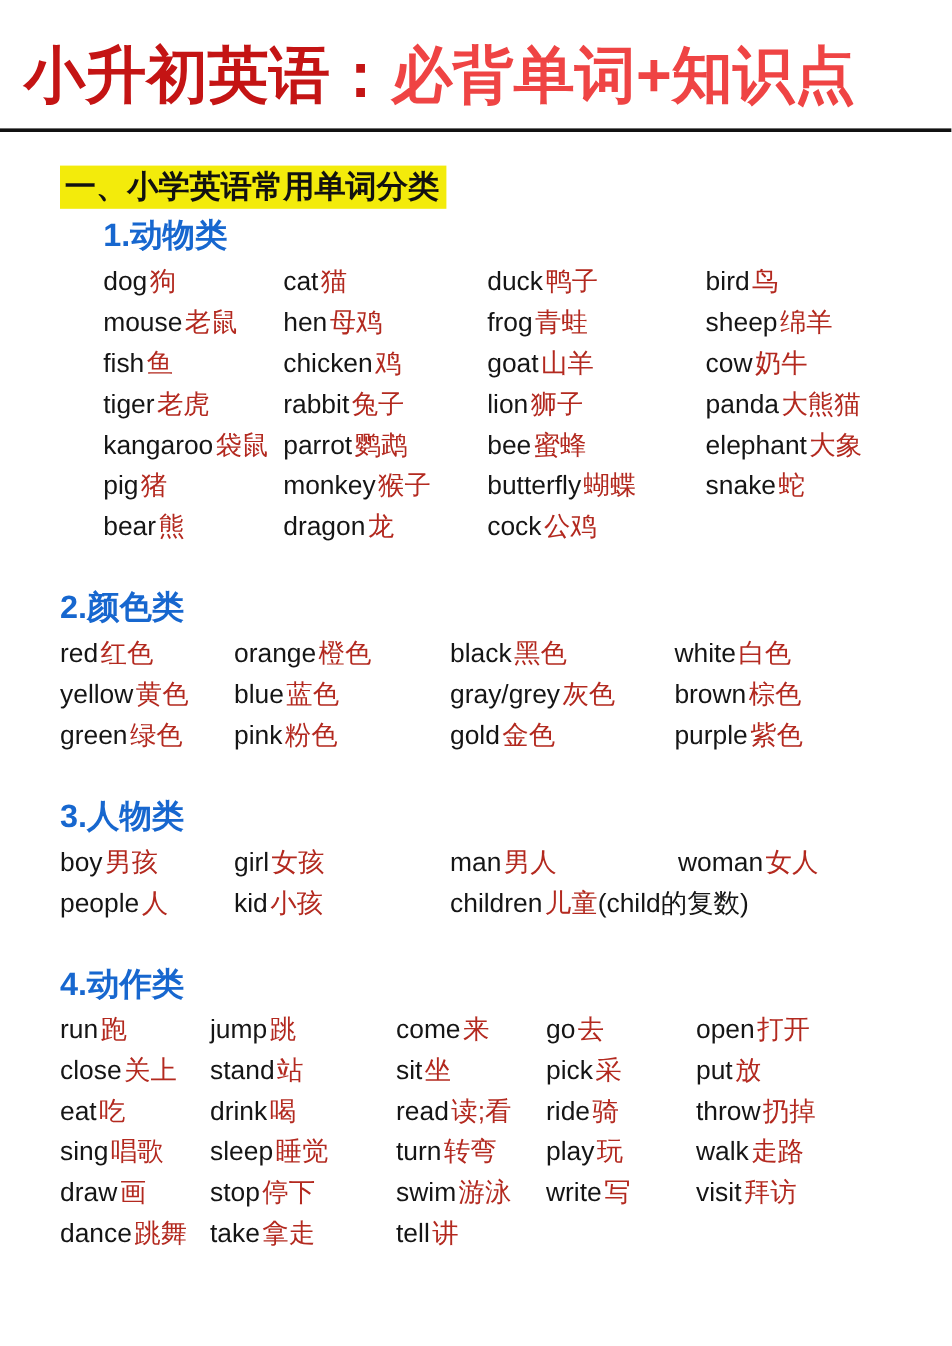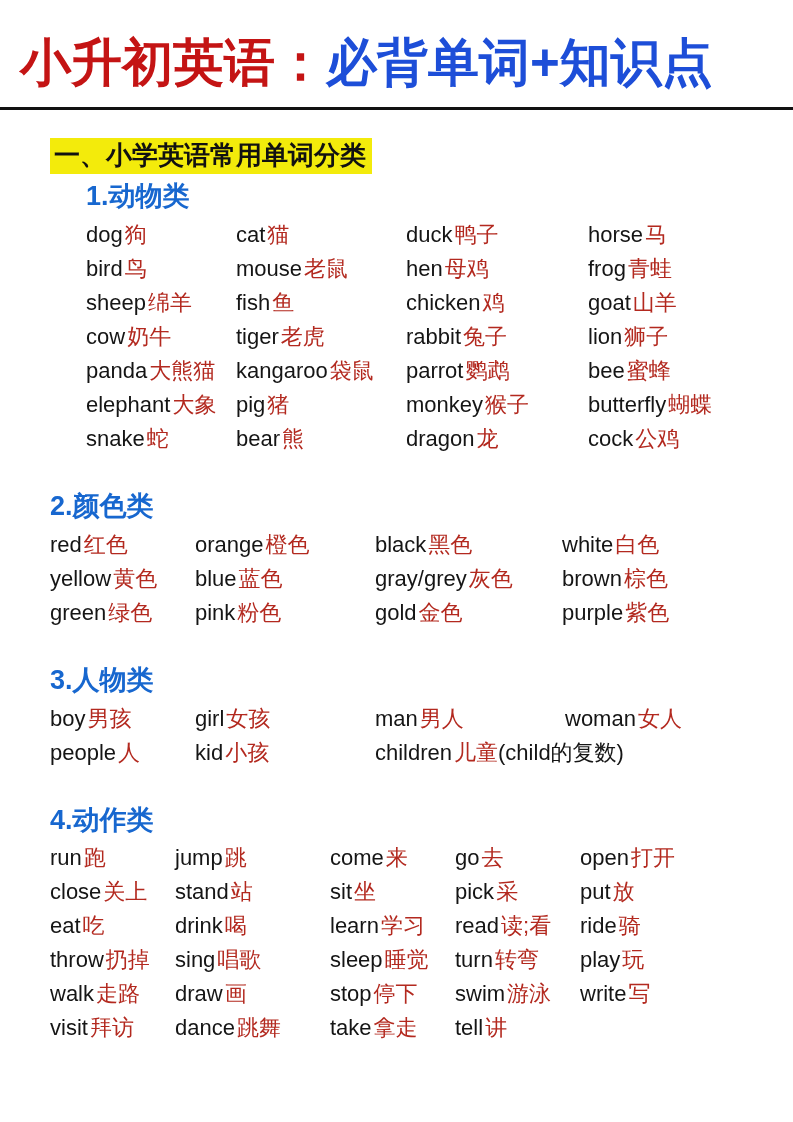--- a/index.html
+++ b/index.html
@@ -27,21 +27,21 @@
   .doc-title{
     padding-left:20px;
     padding-right:10px;
     font-size:51px;
     font-weight:bold;
     line-height:1.15;
     letter-spacing:0px;
     white-space:nowrap;
   }
   .doc-title .t-red{color:var(--title-red);}
-  .doc-title .t-black{color:#1d4ed8;}
+  .doc-title .t-black{color:#ef4444;}
   .rule{
     margin-top:14px;
     width:100%;
     height:3px;
     background:#111111;
   }
   .content{
     padding-left:50px;
     padding-right:12px;
   }
@@ -95,21 +95,20 @@
   <div class="content">
     <div class="highlight-header">一、小学英语常用单词分类</div>
 
     <div id="sections">
         <section class="word-section first">
           <h2 class="section-title">1.动物类</h2>
           <div class="word-grid grid-0">
             <div class="word-item"><span class="en">dog</span><span class="zh">狗</span></div>
             <div class="word-item"><span class="en">cat</span><span class="zh">猫</span></div>
             <div class="word-item"><span class="en">duck</span><span class="zh">鸭子</span></div>
-            <div class="word-item"><span class="en">horse</span><span class="zh">马</span></div>
             <div class="word-item"><span class="en">bird</span><span class="zh">鸟</span></div>
             <div class="word-item"><span class="en">mouse</span><span class="zh">老鼠</span></div>
             <div class="word-item"><span class="en">hen</span><span class="zh">母鸡</span></div>
             <div class="word-item"><span class="en">frog</span><span class="zh">青蛙</span></div>
             <div class="word-item"><span class="en">sheep</span><span class="zh">绵羊</span></div>
             <div class="word-item"><span class="en">fish</span><span class="zh">鱼</span></div>
             <div class="word-item"><span class="en">chicken</span><span class="zh">鸡</span></div>
             <div class="word-item"><span class="en">goat</span><span class="zh">山羊</span></div>
             <div class="word-item"><span class="en">cow</span><span class="zh">奶牛</span></div>
             <div class="word-item"><span class="en">tiger</span><span class="zh">老虎</span></div>
@@ -167,21 +166,20 @@
             <div class="word-item"><span class="en">come</span><span class="zh">来</span></div>
             <div class="word-item"><span class="en">go</span><span class="zh">去</span></div>
             <div class="word-item"><span class="en">open</span><span class="zh">打开</span></div>
             <div class="word-item"><span class="en">close</span><span class="zh">关上</span></div>
             <div class="word-item"><span class="en">stand</span><span class="zh">站</span></div>
             <div class="word-item"><span class="en">sit</span><span class="zh">坐</span></div>
             <div class="word-item"><span class="en">pick</span><span class="zh">采</span></div>
             <div class="word-item"><span class="en">put</span><span class="zh">放</span></div>
             <div class="word-item"><span class="en">eat</span><span class="zh">吃</span></div>
             <div class="word-item"><span class="en">drink</span><span class="zh">喝</span></div>
-            <div class="word-item"><span class="en">learn</span><span class="zh">学习</span></div>
             <div class="word-item"><span class="en">read</span><span class="zh">读;看</span></div>
             <div class="word-item"><span class="en">ride</span><span class="zh">骑</span></div>
             <div class="word-item"><span class="en">throw</span><span class="zh">扔掉</span></div>
             <div class="word-item"><span class="en">sing</span><span class="zh">唱歌</span></div>
             <div class="word-item"><span class="en">sleep</span><span class="zh">睡觉</span></div>
             <div class="word-item"><span class="en">turn</span><span class="zh">转弯</span></div>
             <div class="word-item"><span class="en">play</span><span class="zh">玩</span></div>
             <div class="word-item"><span class="en">walk</span><span class="zh">走路</span></div>
             <div class="word-item"><span class="en">draw</span><span class="zh">画</span></div>
             <div class="word-item"><span class="en">stop</span><span class="zh">停下</span></div>

